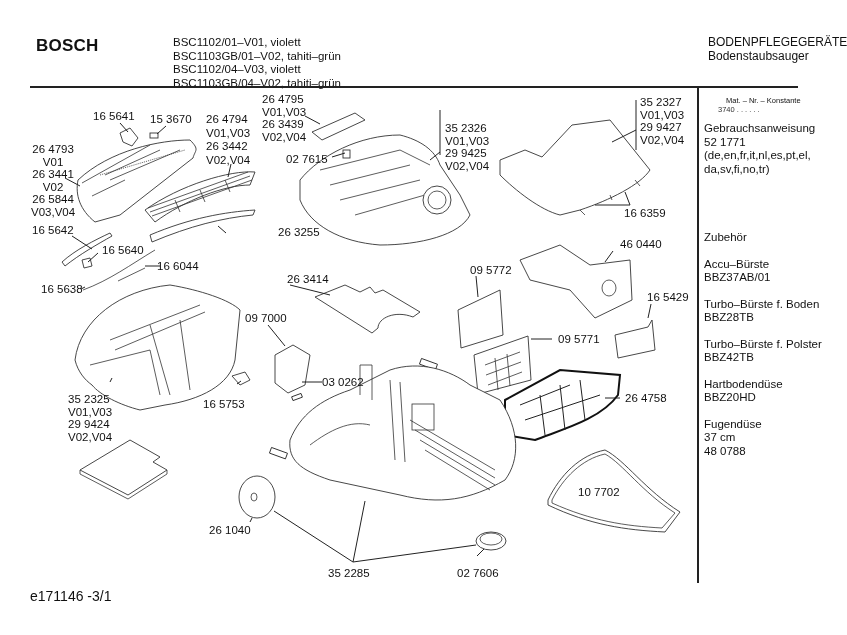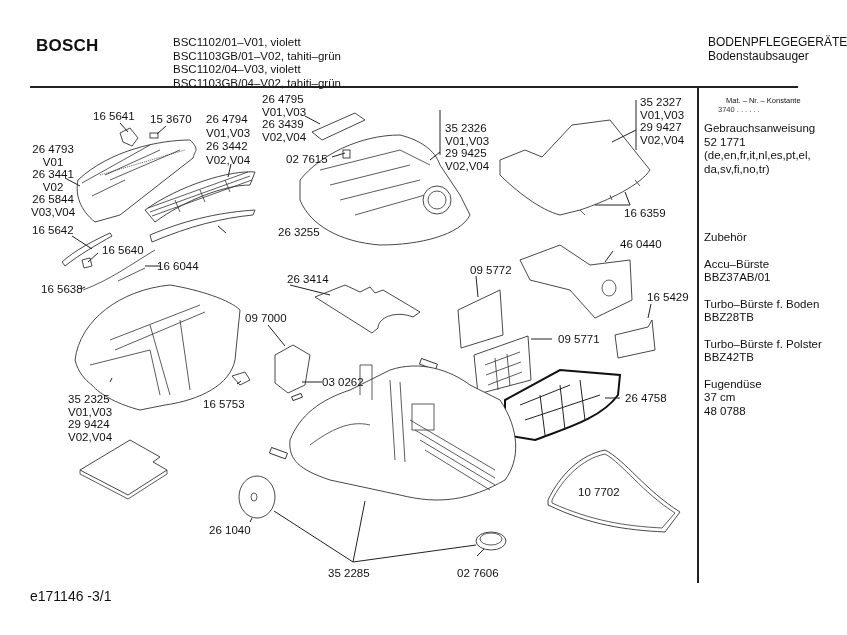--- a/index.html
+++ b/index.html
@@ -56,20 +56,24 @@
     <div>Accu–Bürste</div>
     <div>BBZ37AB/01</div>
   </div>
   <div class="blk">
     <div>Turbo–Bürste f. Boden</div>
     <div>BBZ28TB</div>
   </div>
   <div class="blk">
     <div>Turbo–Bürste f. Polster</div>
     <div>BBZ42TB</div>
+  </div>
+  <div class="blk">
+    <div>Hartbodendüse</div>
+    <div>BBZ20HD</div>
   </div>
   <div class="blk">
     <div>Fugendüse</div>
     <div>37 cm</div>
     <div>48 0788</div>
   </div>
 </div>
 
 <svg class="draw" width="847" height="635">
 

